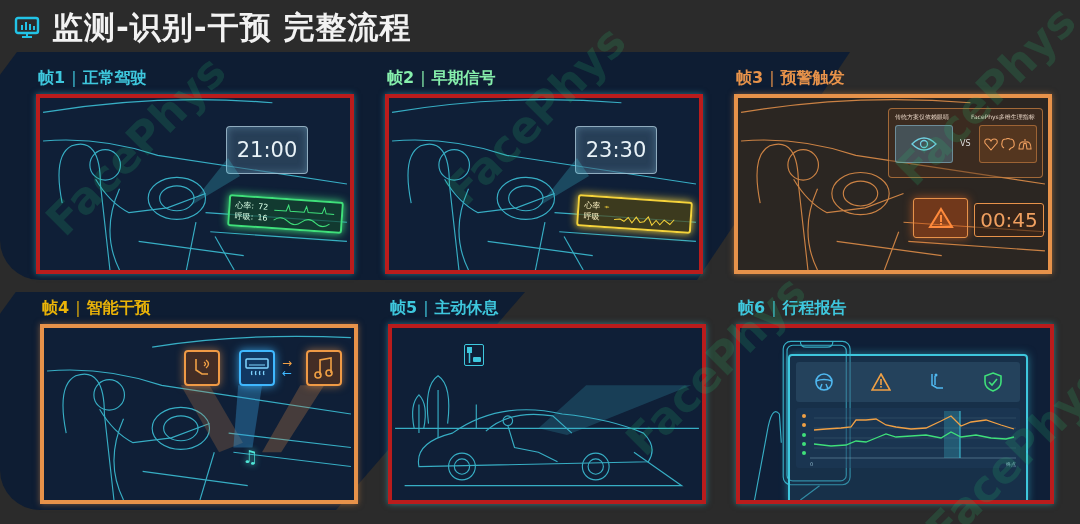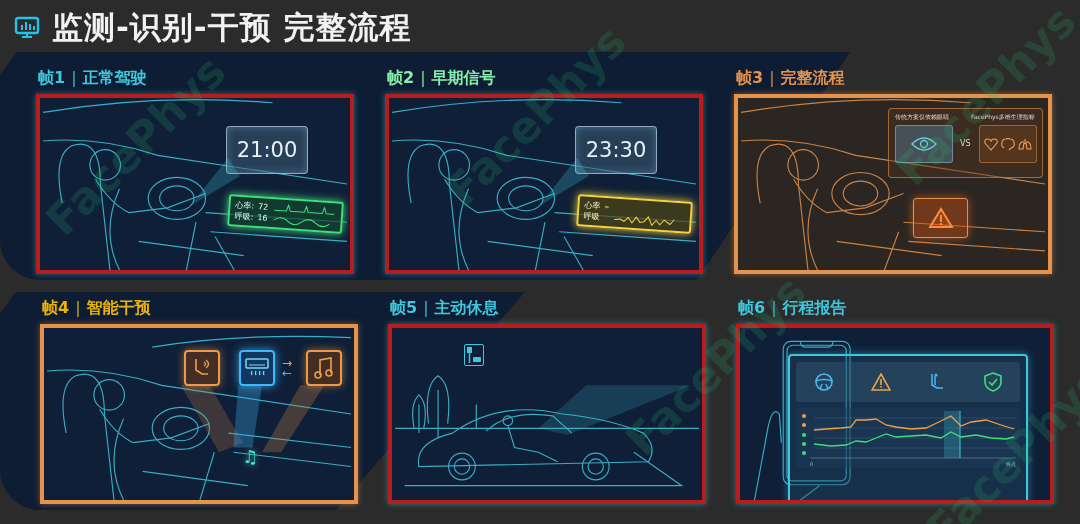--- a/index.html
+++ b/index.html
@@ -207,21 +207,21 @@
         <svg viewBox="0 0 60 10">
             <path d="M0 6 L6 5 L10 7 L14 3 L18 8 L22 2 L26 7 L30 6 L34 1 L38 9 L42 4 L46 8 L50 3 L56 7 L60 2" stroke="#f5d33a" stroke-width="1" fill="none"></path>
           </svg>
       </div>
     </div>
   </div>
 </div>
 
 <div class="frame" style="left:734px; top:68px;">
   <div class="frame-title" style="color:#e7924a;">
-    <span>帧3</span><span class="sep">|</span><span>完整流程</span>
+    <span>帧3</span><span class="sep">|</span><span>预警触发</span>
   </div>
   <div class="panel dark-orange">
     <svg class="scene" viewBox="0 0 318 180" fill="none" stroke="#e7924a" stroke-width="1.2" opacity="0.85">
       <path d="M0 15 Q120 -5 240 5"></path>
       <path d="M0 45 Q60 40 120 60 L318 90"></path>
       <path d="M20 110 Q10 60 30 50 Q60 40 60 90 L70 180"></path>
       <circle cx="65" cy="70" r="16"></circle>
       <path d="M55 85 Q70 110 90 120 L130 115 L170 100"></path>
       <path d="M80 95 Q60 140 80 180"></path>
       <ellipse cx="125" cy="100" rx="30" ry="22"></ellipse>
@@ -253,20 +253,21 @@
           </svg>
       </div>
     </div>
     <div class="alert-box">
       <svg width="26" height="22" viewBox="0 0 26 22">
           <path d="M13 2 L24 20 L2 20Z" stroke="#ff8a3c" stroke-width="2" fill="rgba(255,120,40,0.2)"></path>
           <rect x="12" y="8" width="2" height="7" fill="#ff8a3c"></rect>
           <rect x="12" y="16" width="2" height="2" fill="#ff8a3c"></rect>
         </svg>
     </div>
+    <div class="timer-box">00:45</div>
   </div>
 </div>
 
 <div class="frame" style="left:40px; top:298px;">
   <div class="frame-title" style="color:#eab308;">
     <span>帧4</span><span class="sep">|</span><span>智能干预</span>
   </div>
   <div class="panel orange" style="height:180px;">
     <svg class="scene" viewBox="0 0 318 180" fill="none" stroke="#3ec7dd" stroke-width="1.2" opacity="0.85">
       <path d="M110 20 Q200 5 318 10"></path>

